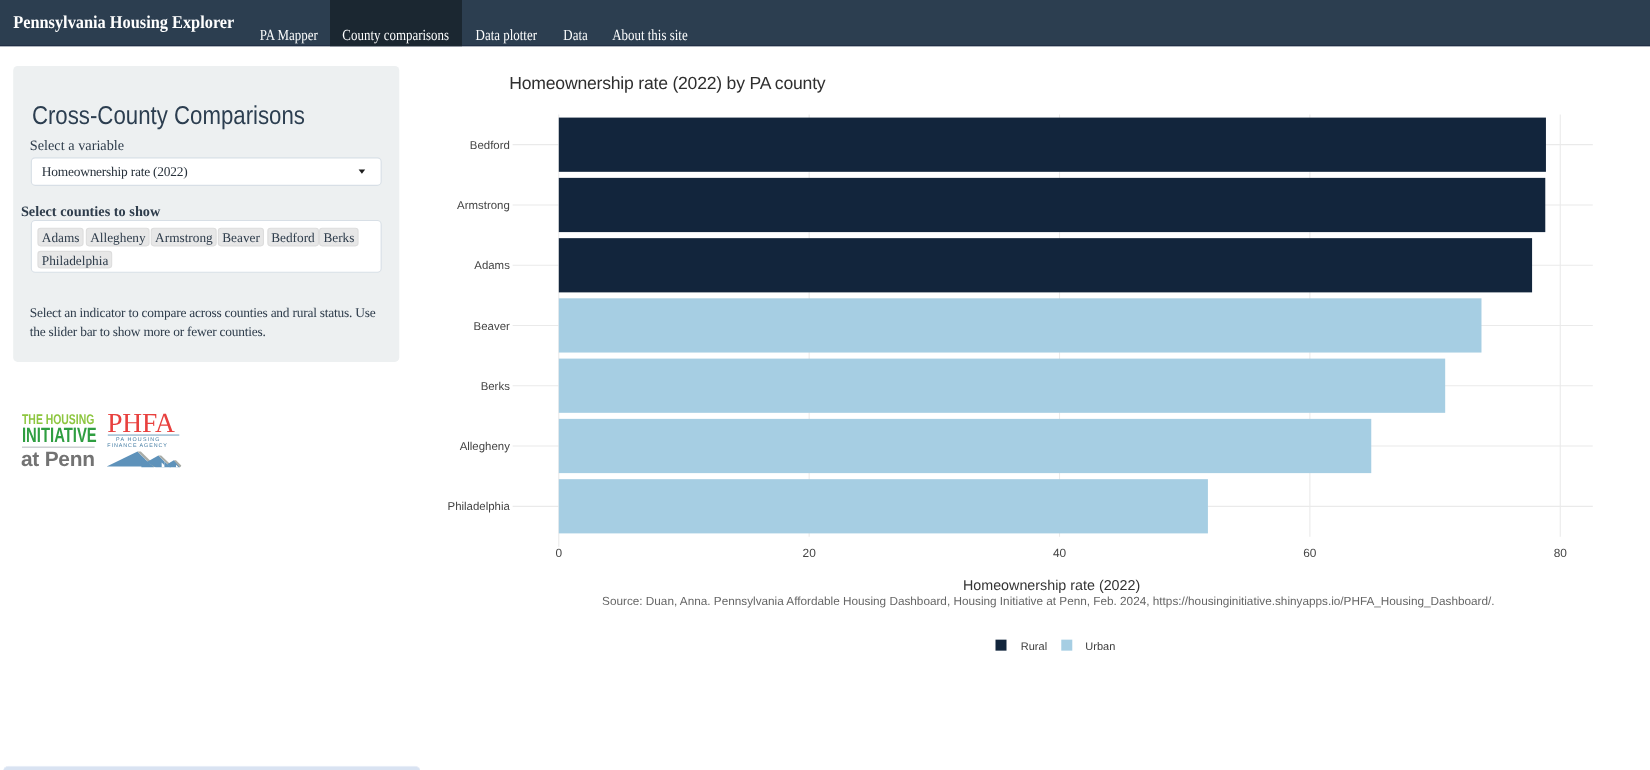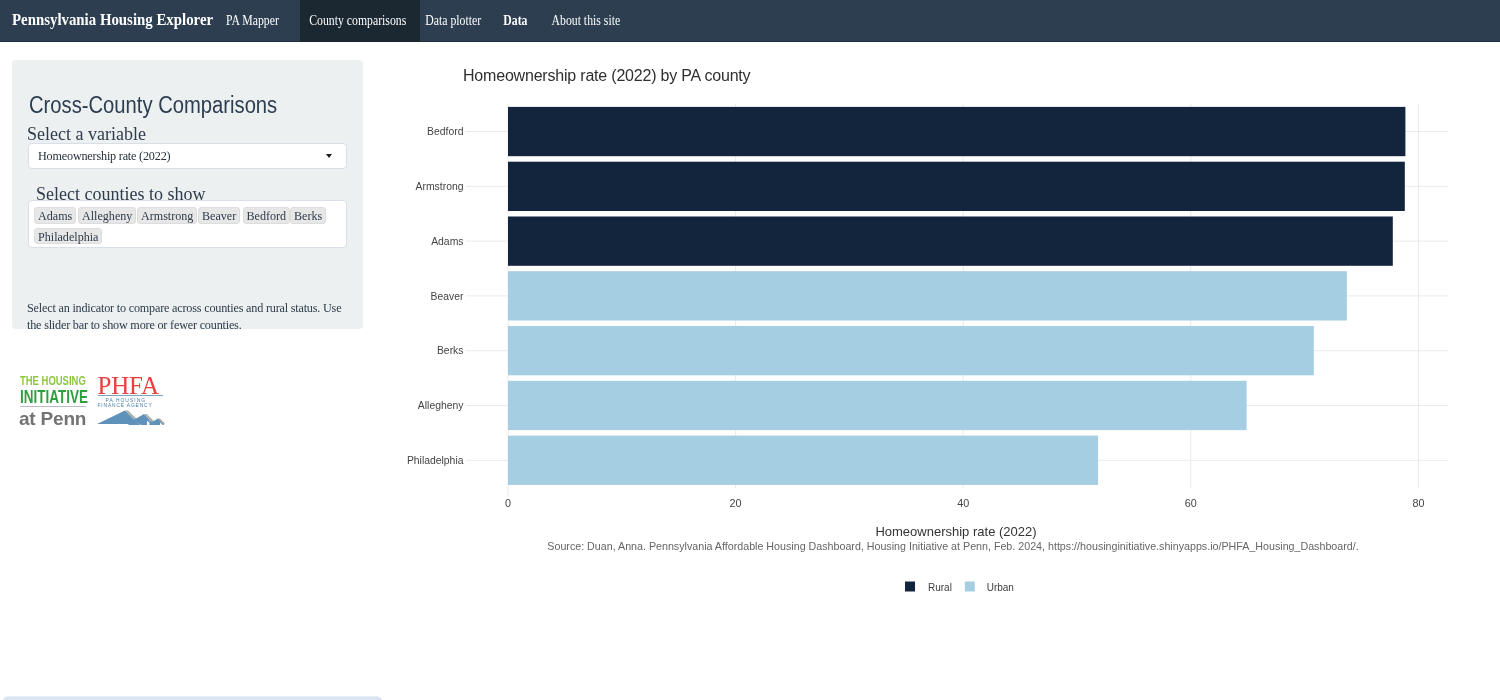--- a/index.html
+++ b/index.html
@@ -1,36 +1,36 @@
 <!DOCTYPE html>
 <html><head>
 <meta charset="utf-8">
 <style>
   html,body{margin:0;padding:0;background:#fff;width:1500px;height:700px;overflow:hidden;}
   body{font-family:"Liberation Serif", serif;position:relative;}
   .abs{position:absolute;}
   
   #navbar{left:0;top:0;width:1500px;height:42px;background:#2c3e50;border-bottom:1.5px solid #212e44;box-sizing:border-box;}
   #brand{left:12px;top:0;height:42px;line-height:39px;color:#ffffff;font-weight:bold;font-size:16.5px;transform:scaleX(0.9);transform-origin:left center;white-space:nowrap;}
-  .navtab{top:0;height:54px;line-height:42px;color:#fdfefe;font-size:14px;text-align:left;}
+  .navtab{top:12px;height:54px;line-height:42px;color:#fdfefe;font-size:14px;text-align:center;}
   .navtab span{display:inline-block;transform:scaleX(0.84);transform-origin:center;}
   #tab-active{left:300px;top:0;width:120px;height:42px;background:#1b2731;}
   
   #well{left:12px;top:60px;width:351px;height:269px;background:#edf0f1;border-radius:4px;}
   #h2{left:29px;top:94.3px;font-family:"Liberation Sans",sans-serif;font-size:23.5px;line-height:23.5px;color:#2c3e50;transform:scaleX(0.86);transform-origin:left top;white-space:nowrap;}
-  .lbl{color:#2e3c4b;font-size:18px;}
+  .lbl{color:#2e3c4b;font-size:13px;}
   #lbl1{left:27px;top:124px;}
-  #lbl2{left:36px;top:184px;}
+  #lbl2{left:19px;top:184px;font-weight:bold;}
   #selbox{left:28px;top:143px;width:319px;height:26px;background:#fff;border:1px solid #d8dfe6;border-radius:4px;box-sizing:border-box;}
   #seltext{left:38px;top:143px;height:26px;line-height:26px;font-size:12.2px;letter-spacing:-0.2px;color:#27313b;}
   #caret{left:325.5px;top:153.8px;width:0;height:0;border:3.9px solid transparent;border-top:4.4px solid #1d1d1d;}
   #tokbox{left:28px;top:200px;width:319px;height:48px;background:#fff;border:1px solid #d8dfe6;border-radius:4px;box-sizing:border-box;}
   .tok{top:207px;height:16.5px;line-height:16px;background:#e7e7e7;border:1px solid #ddd;border-radius:3px;font-size:12.1px;color:#2e3c4b;padding:0 3px;box-sizing:border-box;}
   .tok2{top:227.5px;}
-  #desc{left:27px;top:276px;width:324px;font-size:12.2px;letter-spacing:-0.2px;line-height:16.6px;color:#2e3c4b;margin-top:24px;}
+  #desc{left:27px;top:276px;width:324px;font-size:12.2px;letter-spacing:-0.2px;line-height:16.6px;color:#2e3c4b;}
   
   .logoline{position:absolute;line-height:1;white-space:nowrap;}
   #hip-l1{left:20px;top:374.9px;color:#8dc63f;font-weight:bold;font-size:12.8px;font-family:"Liberation Sans",sans-serif;transform:scaleX(0.74);transform-origin:left top;}
   #hip-l2{left:19.5px;top:386.5px;color:#2f9e41;font-weight:bold;font-size:19px;font-family:"Liberation Sans",sans-serif;transform:scaleX(0.71);transform-origin:left top;}
   #hip-rule{position:absolute;left:20px;top:406px;width:66px;height:1.2px;background:#b9bdc1;}
   #hip-l3{left:19px;top:408.5px;color:#737373;font-weight:bold;font-size:19px;font-family:"Liberation Sans",sans-serif;letter-spacing:-0.2px;}
   #phfa-t1{left:97.5px;top:372.9px;font-family:"Liberation Serif",serif;color:#e8403e;font-size:25px;letter-spacing:-0.2px;}
   #phfa-rule{position:absolute;left:97.5px;top:395.3px;width:65px;height:1.2px;background:#7aa8c4;}
   #phfa-t2a{left:105.5px;top:399.3px;font-family:"Liberation Sans",sans-serif;color:#447ca3;font-size:4.9px;letter-spacing:1.05px;}
   #phfa-t2b{left:97.5px;top:404px;font-family:"Liberation Sans",sans-serif;color:#447ca3;font-size:4.9px;letter-spacing:0.85px;}
@@ -39,21 +39,21 @@
   #bstrip{left:3px;top:696px;width:379px;height:4px;background:#d9e3f2;border-top:1px solid #e9eef7;border-radius:5px 5px 0 0;}
 </style>
 </head>
 <body>
   <div id="navbar" class="abs"></div>
   <div id="tab-active" class="abs"></div>
   <div id="brand" class="abs">Pennsylvania Housing Explorer</div>
   <div class="abs navtab" style="left:221px;width:83px;"><span>PA Mapper</span></div>
   <div class="abs navtab" style="left:300px;width:120px;"><span>County comparisons</span></div>
   <div class="abs navtab" style="left:420px;width:81px;"><span>Data plotter</span></div>
-  <div class="abs navtab" style="left:501px;width:44px;font-weight:bold;"><span>Data</span></div>
+  <div class="abs navtab" style="left:501px;width:44px;"><span>Data</span></div>
   <div class="abs navtab" style="left:545px;width:92px;"><span>About this site</span></div>
 
   <div id="well" class="abs"></div>
   <div id="h2" class="abs">Cross-County Comparisons</div>
   <div id="lbl1" class="abs lbl">Select a variable</div>
   <div id="selbox" class="abs"></div>
   <div id="seltext" class="abs">Homeownership rate (2022)</div>
   <div id="caret" class="abs"></div>
   <div id="lbl2" class="abs lbl">Select counties to show</div>
   <div id="tokbox" class="abs"></div>

